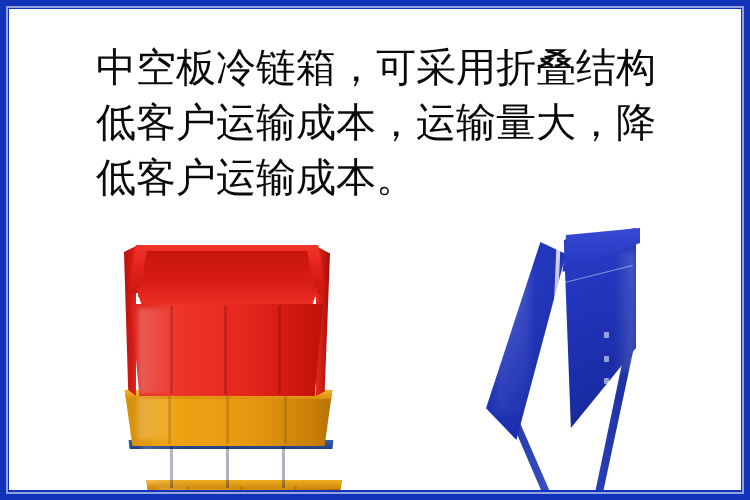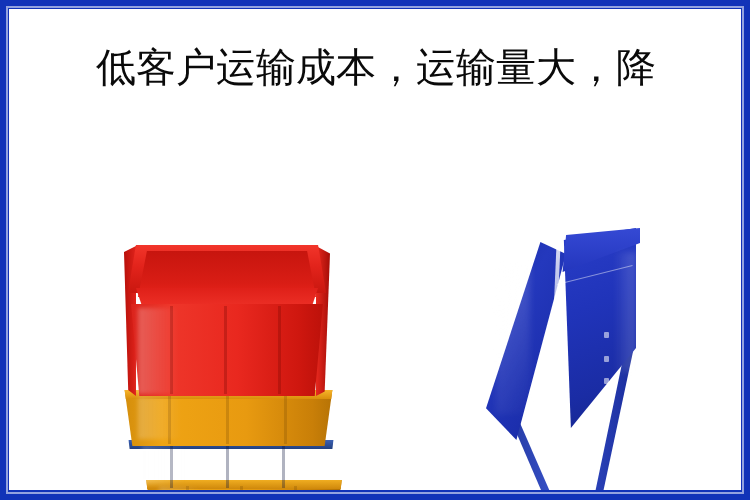--- a/index.html
+++ b/index.html
@@ -264,21 +264,23 @@
     <div class="fp-crease"></div>
     <div class="fp-mid-line"></div>
     <div class="fp-notch" style="top:108px"></div>
     <div class="fp-notch" style="top:132px"></div>
     <div class="fp-notch" style="top:154px"></div>
     <div class="fp-gloss"></div>
     <div class="fp-gloss2"></div>
   </div>
 
   <div class="caption">
+    <span class="line">中空板冷链箱，可采用折叠结构</span>
     <span class="line">低客户运输成本，运输量大，降</span>
+    <span class="line">低客户运输成本。</span>
   </div>
 
   <div class="frame-inner"></div>
   <div class="frame frame-top"></div>
   <div class="frame frame-bottom"></div>
   <div class="frame frame-left"></div>
   <div class="frame frame-right"></div>
 
 </div>
 

